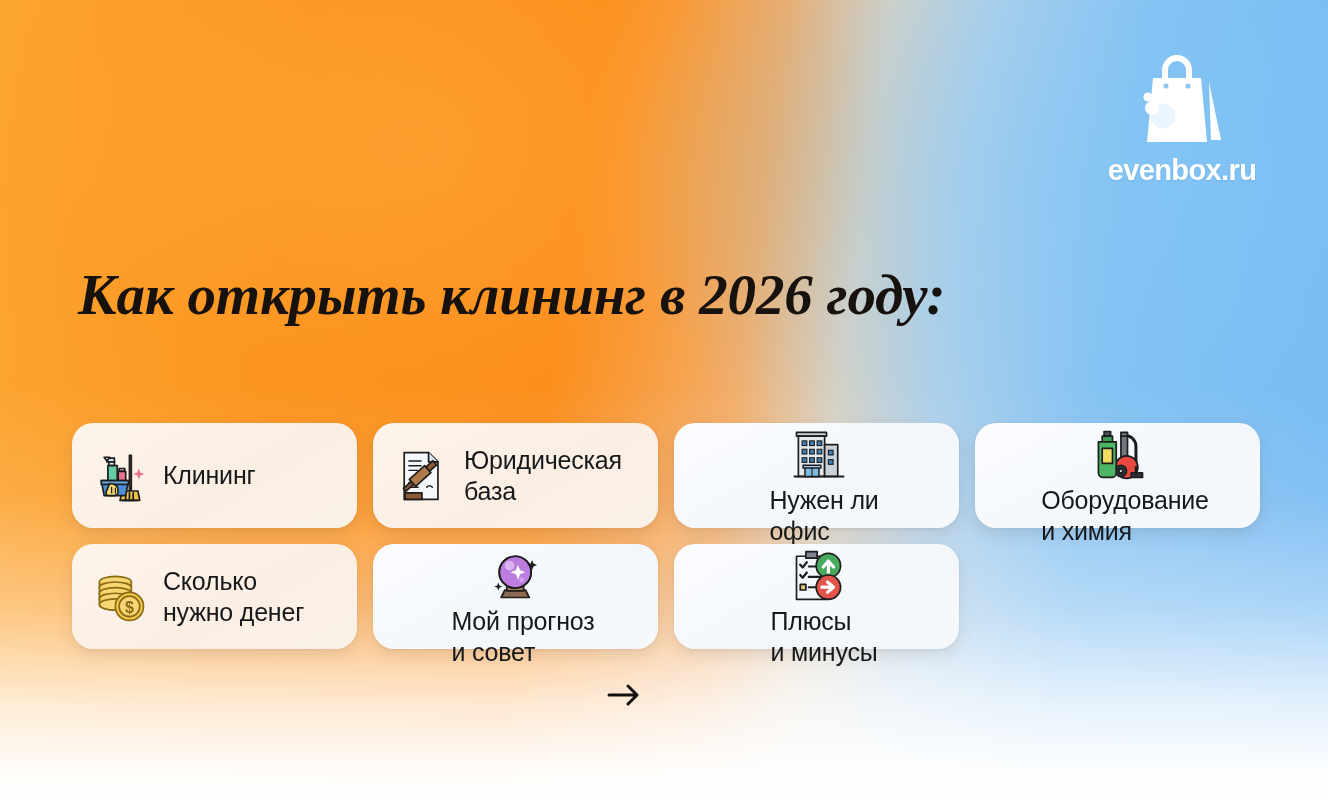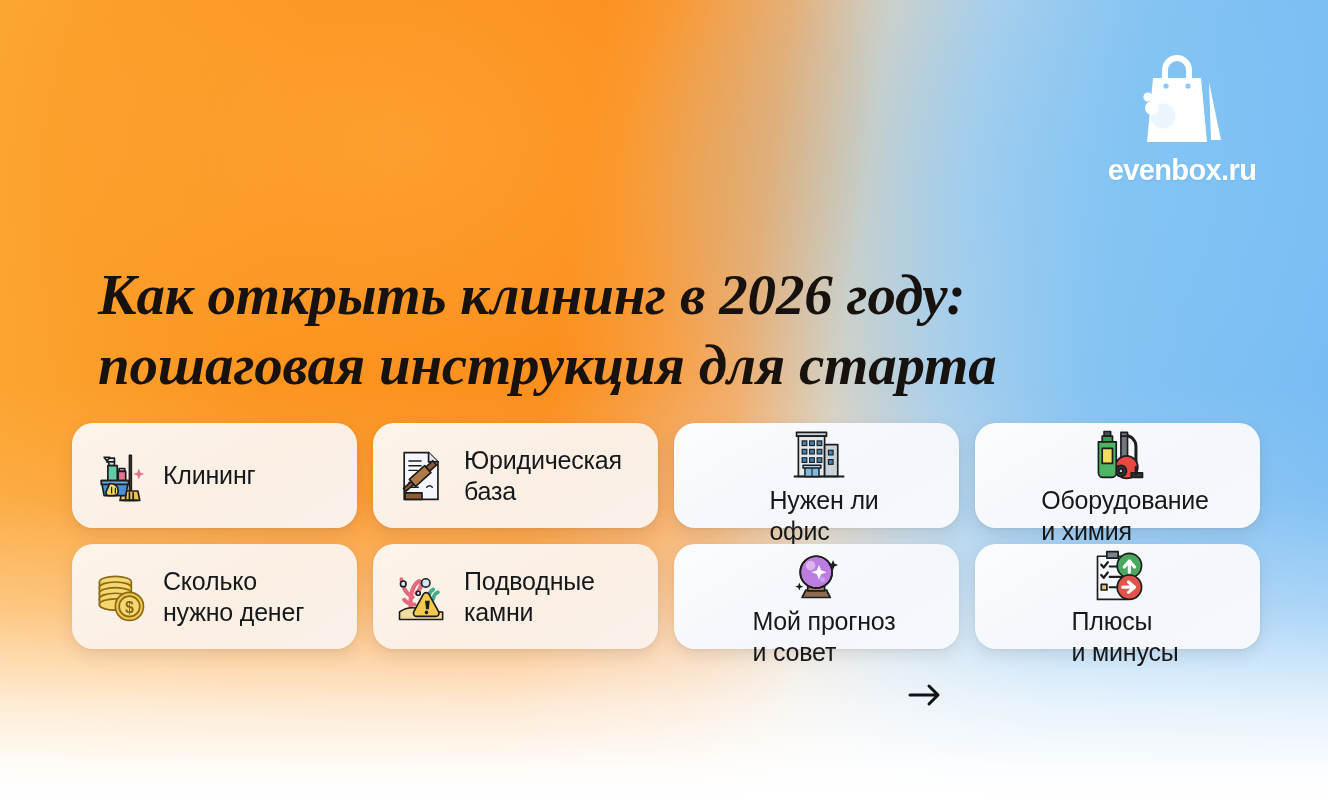--- a/index.html
+++ b/index.html
@@ -64,21 +64,20 @@
     text-shadow:0 1px 2px rgba(60,120,170,0.18);
   }
 
   
   .title{
     position:absolute;left:78px;top:222px;width:1200px;
     font-family:"Liberation Serif", serif;
     font-style:italic;font-weight:bold;
     font-size:57px;line-height:1.22;color:#17120e;
     letter-spacing:-0.2px;
-    margin-left:20px;
   }
   .title .l2{display:block;}
 
   
   .grid{
     position:absolute;left:72px;top:423px;
     width:1190px;
     display:grid;
     grid-template-columns:repeat(4, 285px);
     grid-auto-rows:105px;
@@ -137,21 +136,20 @@
       <circle cx="34" cy="64" r="12.5" fill="#EAF5FD"></circle>
       <circle cx="23" cy="56" r="7" fill="#ffffff"></circle>
       <circle cx="19" cy="45" r="4.6" fill="#ffffff"></circle>
       <circle cx="28" cy="40" r="3.2" fill="#ffffff"></circle>
     </svg>
     <div class="logo-text">evenbox.ru</div>
   </div>
 
   <h1 class="title">
     <span class="l1">Как открыть клининг в 2026 году:</span>
-    <span class="l2">пошаговая инструкция для старта</span>
   </h1>
 
   <div class="grid">
 
     <div class="card warm">
       <span class="card-icon">
         <svg viewBox="0 0 64 64">
           <g stroke="#1d1d1d" stroke-width="1.8" stroke-linejoin="round" stroke-linecap="round">
             <path d="M41 10 l2 0 0 40 -2 0 z" fill="#B9813F"></path>
             <path d="M33 48 h17 l2 10 h-21 z" fill="#F2C24B"></path>
@@ -267,43 +265,20 @@
             <circle cx="41" cy="42" r="15" fill="#F2C94C"></circle>
             <circle cx="41" cy="42" r="11" fill="#F7D774"></circle>
           </g>
           <text x="41" y="49" font-family="'Liberation Sans',sans-serif" font-size="17" font-weight="bold" fill="#8A6A14" text-anchor="middle">$</text>
         </svg>
       </span>
       <span class="card-label">Сколько
 нужно денег</span>
     </div>
 
-    <div class="card warm">
-      <span class="card-icon">
-        <svg viewBox="0 0 64 64">
-          <g stroke="#1d1d1d" stroke-width="1.7" stroke-linejoin="round" stroke-linecap="round">
-            <path d="M38 34 q2 -8 6 -10 M44 34 q1 -6 5 -7" fill="none" stroke="#3FAE88" stroke-width="4"></path>
-            <path d="M20 46 q-1 -14 2 -22 q2 -6 7 -9 M22 32 q-6 -3 -9 -9 M26 28 q5 -5 6 -12 M24 40 q-7 0 -11 -5" fill="none" stroke="#E2697E" stroke-width="4.4"></path>
-            <path d="M13 18 q-3 -2 -3 -5" fill="none" stroke="#E2697E" stroke-width="4"></path>
-            <path d="M8 48 q10 -7 22 -3 q10 3 24 3 v8 h-46 z" fill="#F2DCA2"></path>
-            <circle cx="12" cy="18" r="3" fill="#CFE7F6"></circle>
-            <circle cx="36" cy="17" r="4.5" fill="#CFE7F6"></circle>
-            <circle cx="28" cy="28" r="2.2" fill="#CFE7F6"></circle>
-            <path d="M33 52 l-12 -21 a3.2 3.2 0 0 1 2.8 -4.8 h0 l0 0" fill="none" stroke="none"></path>
-          </g>
-          <g stroke="#1d1d1d" stroke-width="1.8" stroke-linejoin="round">
-            <path d="M33.5 29 a3.4 3.4 0 0 1 5.9 0 l10.3 18.6 a3.4 3.4 0 0 1 -2.9 5.1 h-20.6 a3.4 3.4 0 0 1 -2.9 -5.1 z" fill="#F2C94C"></path>
-          </g>
-          <path d="M35.3 36 h5 l-1 9 h-3 z" fill="#1d1d1d"></path>
-          <circle cx="36.8" cy="48.4" r="1.9" fill="#1d1d1d"></circle>
-        </svg>
-      </span>
-      <span class="card-label">Подводные
-камни</span>
-    </div>
 
     <div class="card cool">
       <span class="card-icon">
         <svg viewBox="0 0 64 64">
           <g stroke="#1d1d1d" stroke-width="1.8" stroke-linejoin="round">
             <path d="M18 48 h22 l4 8 h-30 z" fill="#8C6B52"></path>
             <path d="M20 44 h18 v5 h-18 z" fill="#A5805F"></path>
             <circle cx="29" cy="29" r="17" fill="#BC7CE0"></circle>
             <circle cx="29" cy="29" r="17" fill="none"></circle>
           </g>

